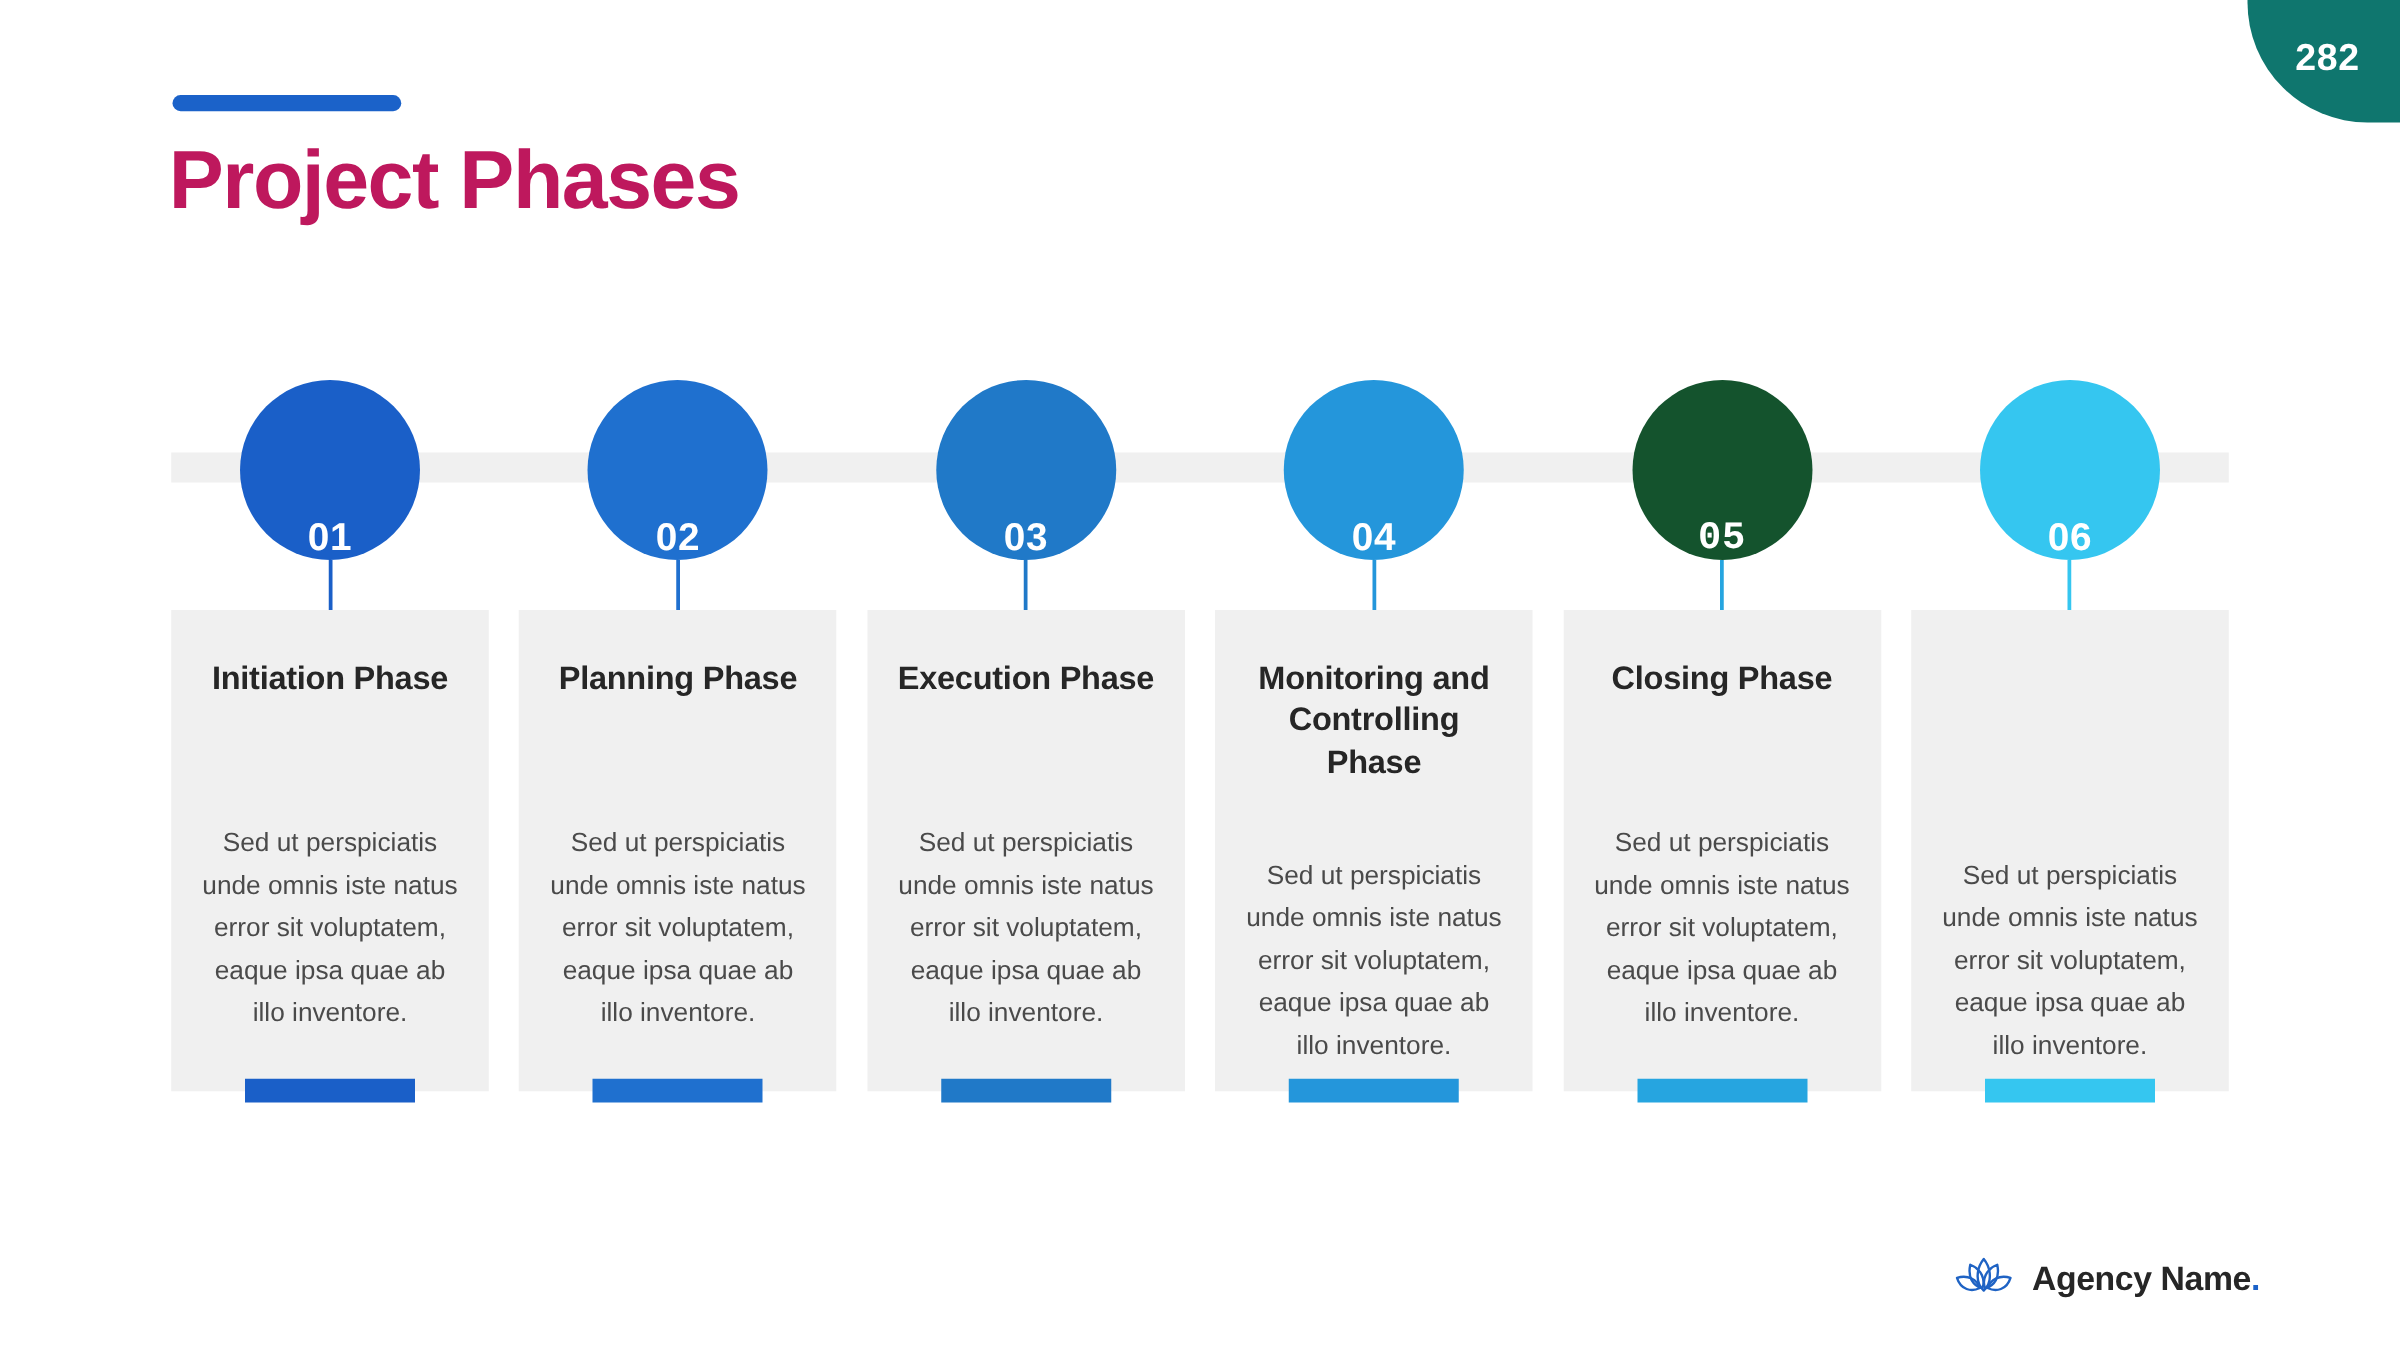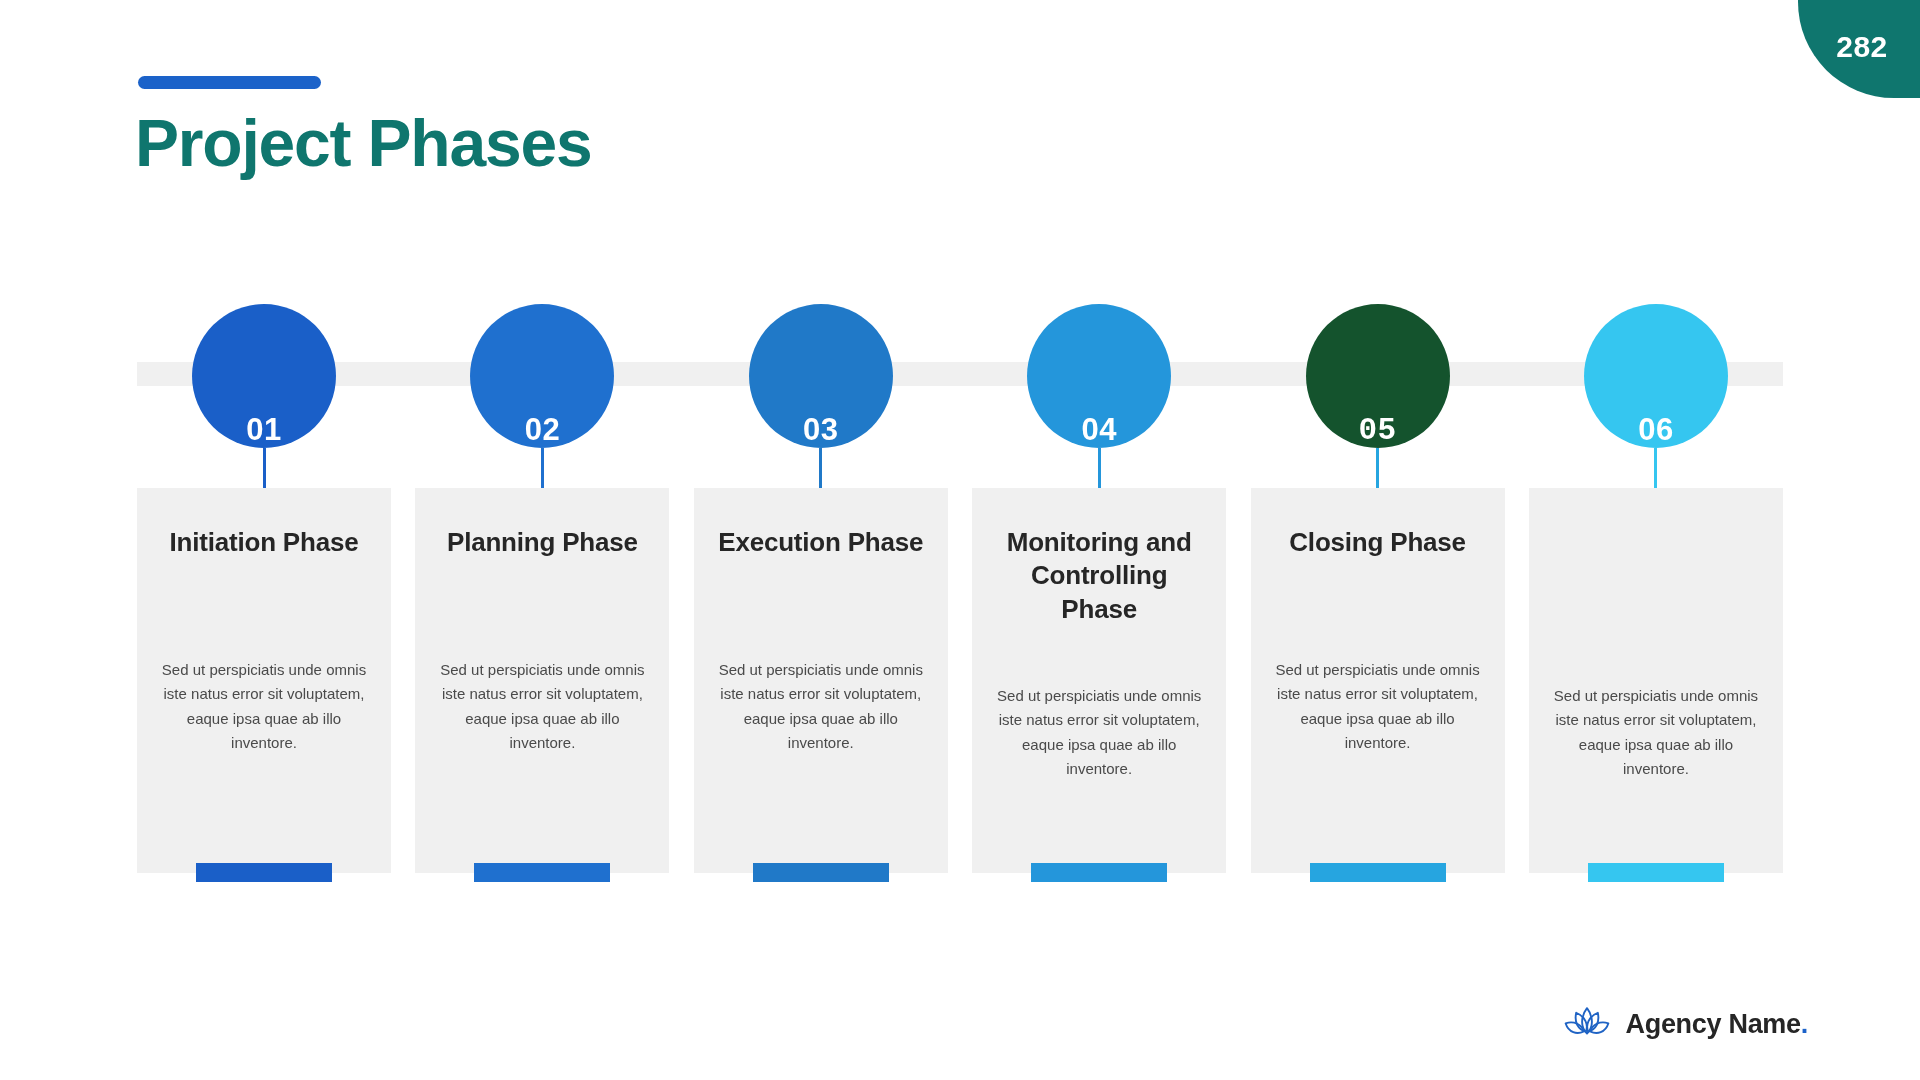--- a/index.html
+++ b/index.html
@@ -25,21 +25,21 @@
     font-family:"Liberation Sans",sans-serif;
   }
 
   
   .title-accent{
     position:absolute;left:138px;top:76px;
     width:183px;height:13px;border-radius:7px;background:#1b62c9;
   }
   .page-title{
     position:absolute;left:135px;top:110px;
-    font-size:66px;font-weight:700;color:#0f766e;
+    font-size:66px;font-weight:700;color:#be185d;
     letter-spacing:-1.2px;line-height:1;
     white-space:nowrap;
   }
 
   
   .rail{
     position:absolute;left:137px;top:362px;
     width:1646px;height:24px;background:#f0f0f0;
   }
 
@@ -72,21 +72,21 @@
     position:relative;box-sizing:border-box;
     padding:38px 22px 0 22px;
     display:flex;flex-direction:column;align-items:center;
   }
   .card-title{
     font-size:26px;font-weight:700;color:#262626;
     line-height:1.28;text-align:center;letter-spacing:-.2px;
     margin:0;
   }
   .card-body{
-    font-size:15px;font-weight:400;color:#4a4a4a;
+    font-size:21px;font-weight:400;color:#4a4a4a;
     line-height:1.62;text-align:center;margin:0;
     position:absolute;left:22px;right:22px;top:170px;
   }
   .card.tall .card-body{top:196px;}
 
   .card-accent{
     position:absolute;left:50%;transform:translateX(-50%);
     bottom:-9px;width:136px;height:19px;
   }
 

